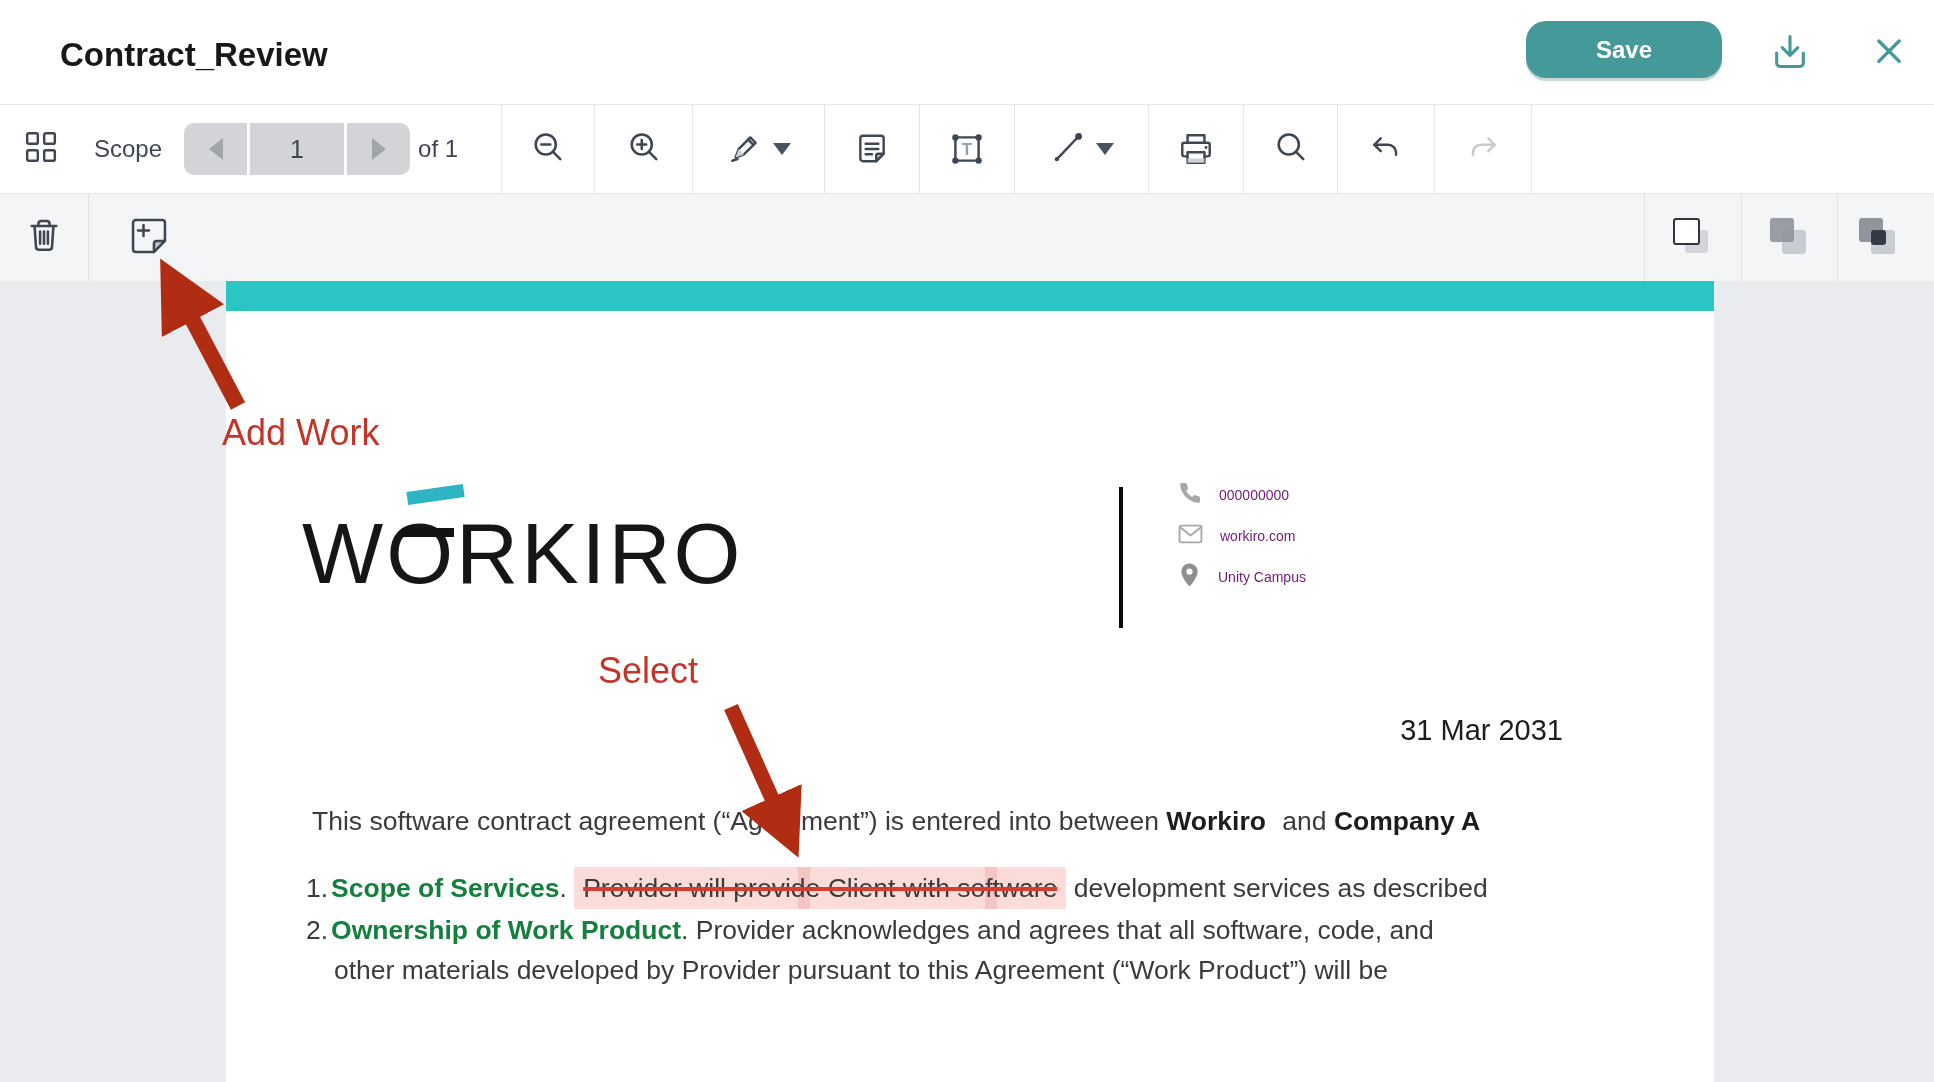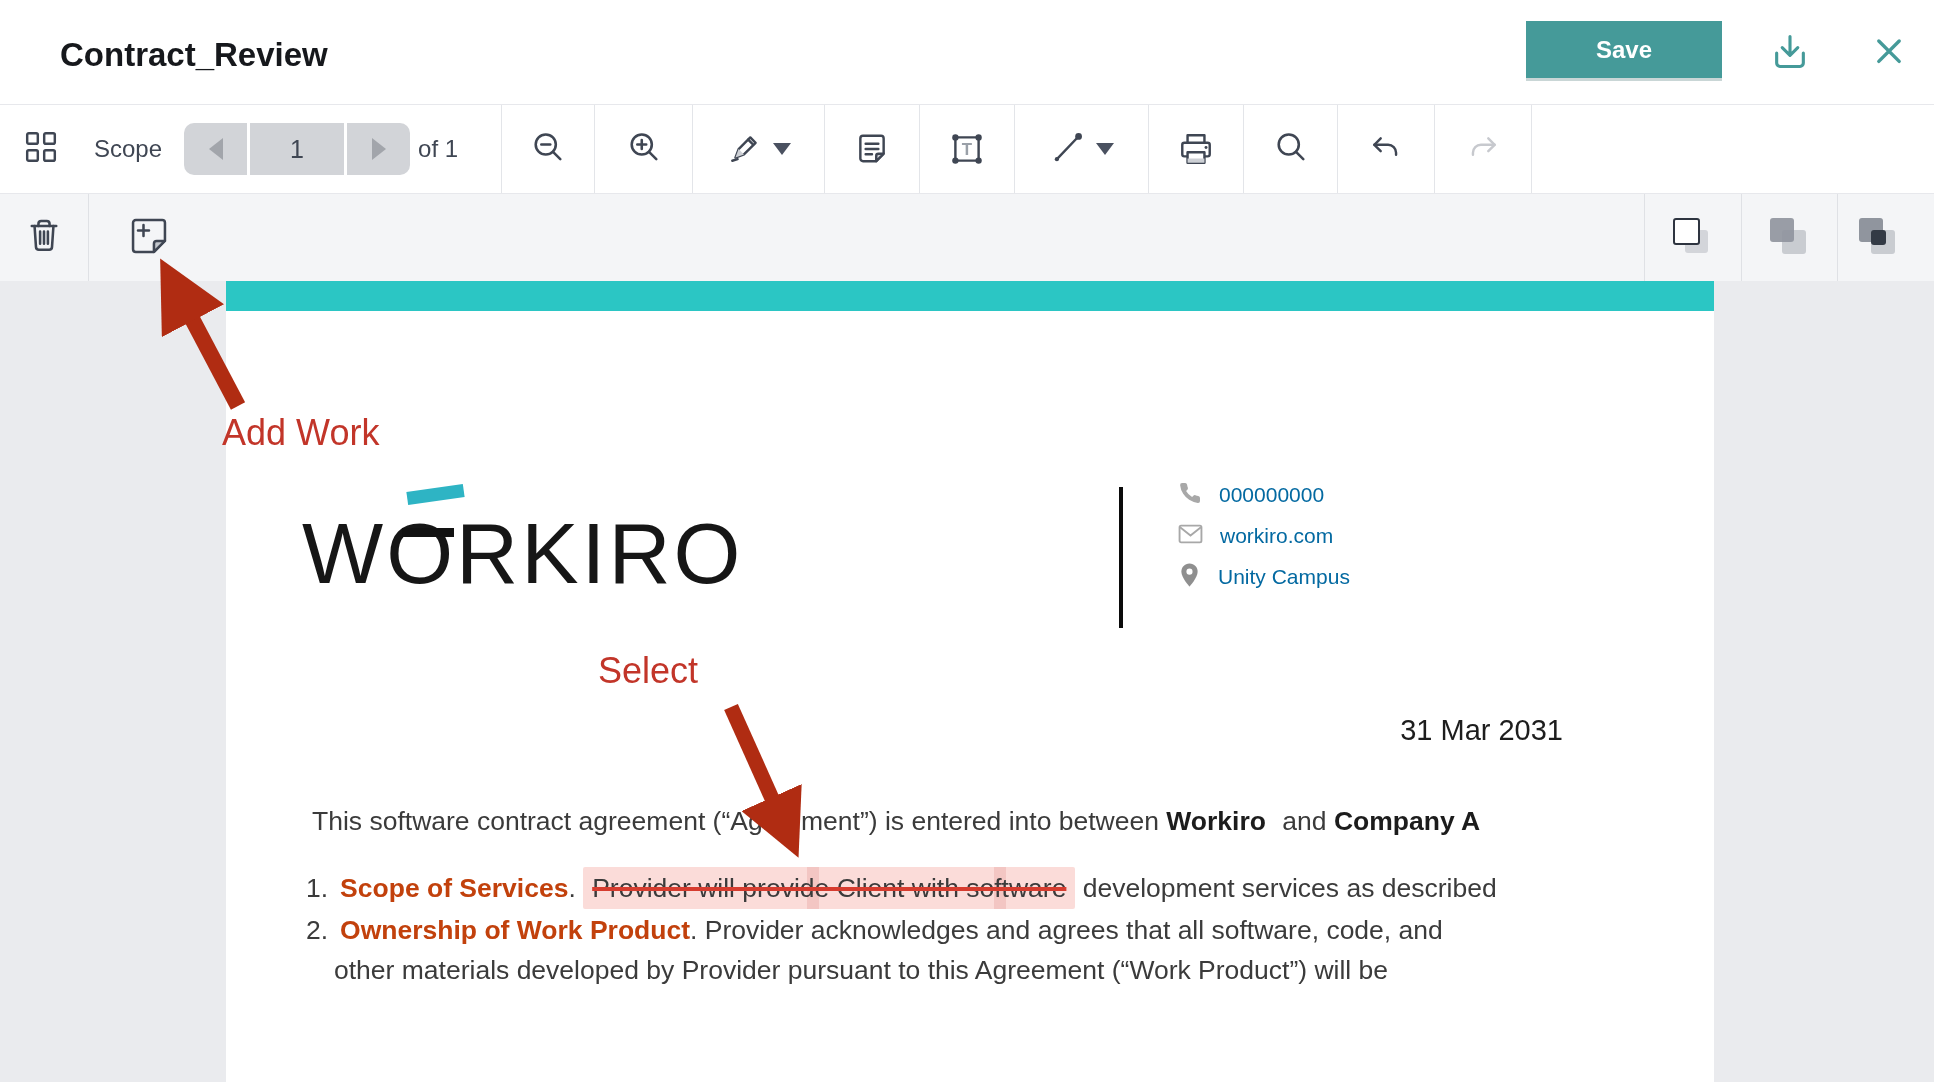--- a/index.html
+++ b/index.html
@@ -5,21 +5,21 @@
   html,body{margin:0;padding:0;background:#fff;}
   #app{position:relative;width:1934px;height:1082px;overflow:hidden;
        font-family:"Liberation Sans",sans-serif;background:#fff;}
 
   
   .header{position:absolute;left:0;top:0;width:1934px;height:104px;background:#fff;
           display:flex;align-items:center;}
   .doc-title{position:absolute;left:60px;top:36px;font-size:33px;font-weight:700;color:#16181c;}
   .save-btn{position:absolute;left:1526px;top:21px;width:196px;height:57px;border:none;
             background:var(--accent);color:#fff;font-size:24px;font-weight:600;
-            border-radius:0;font-family:inherit;box-shadow:0 3px 0 rgba(40,90,90,.25);cursor:pointer;}
+            border-radius:20px;font-family:inherit;box-shadow:0 3px 0 rgba(40,90,90,.25);cursor:pointer;}
   .hdr-ic{position:absolute;top:30px;cursor:pointer;color:var(--accent);}
   .dl-ic{left:1770px;} .close-ic{left:1872px;}
 
   
   .toolbar1{position:absolute;left:0;top:104px;width:1934px;height:90px;background:#fff;
             border-top:1px solid #e7e8ec;border-bottom:1px solid #e7e8ec;
             display:flex;align-items:stretch;box-sizing:border-box;}
   .tb-left{width:501px;display:flex;align-items:center;position:relative;}
   .grid-ic{margin-left:24px;}
   .page-label{margin-left:36px;font-size:24px;font-weight:500;color:#3f4653;}
@@ -59,29 +59,29 @@
   
   .canvas{position:absolute;left:0;top:281px;width:1934px;height:801px;background:#eaebee;}
   .page{position:absolute;left:226px;top:0;width:1488px;height:801px;background:#fff;}
   .page-bar{position:absolute;left:0;top:0;width:1488px;height:30px;background:var(--doc_bar);}
   .logo-text{position:absolute;left:76px;top:223px;font-size:86px;letter-spacing:3px;color:#161616;font-weight:400;}
   .logo-macron{position:absolute;left:176px;top:247px;width:52px;height:9px;background:#121212;}
   .logo-accent{position:absolute;left:181px;top:207px;width:57px;height:13px;background:var(--logo_accent);transform:rotate(-8deg);}
   .vline{position:absolute;left:893px;top:206px;width:4px;height:141px;background:#0b0b0b;}
   .contacts{position:absolute;left:952px;top:200px;display:flex;flex-direction:column;gap:13px;}
   .contact-row{display:flex;align-items:center;gap:17px;height:28px;}
-  .contact-row .txt{font-size:21px;color:#0369a1;}
+  .contact-row .txt{font-size:14px;color:#701a75;}
   .doc-date{position:absolute;right:151px;top:433px;font-size:29px;color:#1d1d1d;}
   .intro{position:absolute;left:86px;top:521px;width:1340px;font-size:26.5px;color:#3b3b3b;line-height:38px;}
   .intro b{color:#1c1c1c;}
   .gap-b{margin-left:9px;}
   .doc-list{position:absolute;left:80px;top:587px;width:1310px;font-size:26.5px;color:#3b3b3b;line-height:40px;}
   .doc-li{text-indent:-28px;padding-left:28px;margin-bottom:2px;}
   .doc-li .num{margin-right:3px;}
-  .doc-li b{color:#c2410c;margin-left:9px;}
+  .doc-li b{color:#15803d;}
   .struck{background:linear-gradient(90deg,var(--highlight) 0 45.5%,#f3c6c3 45.5% 48%,var(--highlight) 48% 83.5%,#f3c6c3 83.5% 86%,var(--highlight) 86% 100%);
           padding:6px 9px;border-radius:2px;
           text-decoration:line-through;text-decoration-color:var(--strike);
           text-decoration-thickness:4px;text-decoration-skip-ink:none;}
 
   
   .annot-overlay{position:absolute;left:0;top:0;width:1934px;height:1082px;pointer-events:none;}
   .annot-label{position:absolute;font-size:36px;color:var(--red_text);pointer-events:none;}
   .lbl-addnote{left:222px;top:412px;}
   .lbl-select{left:598px;top:650px;}

